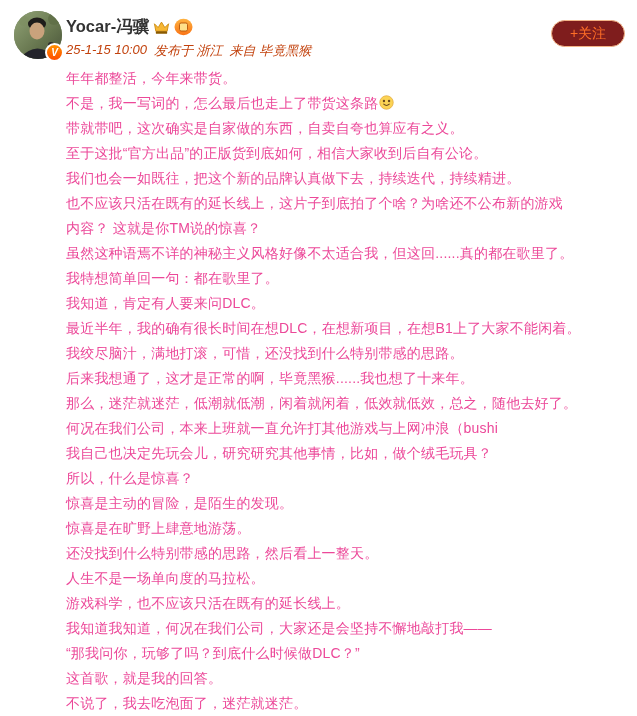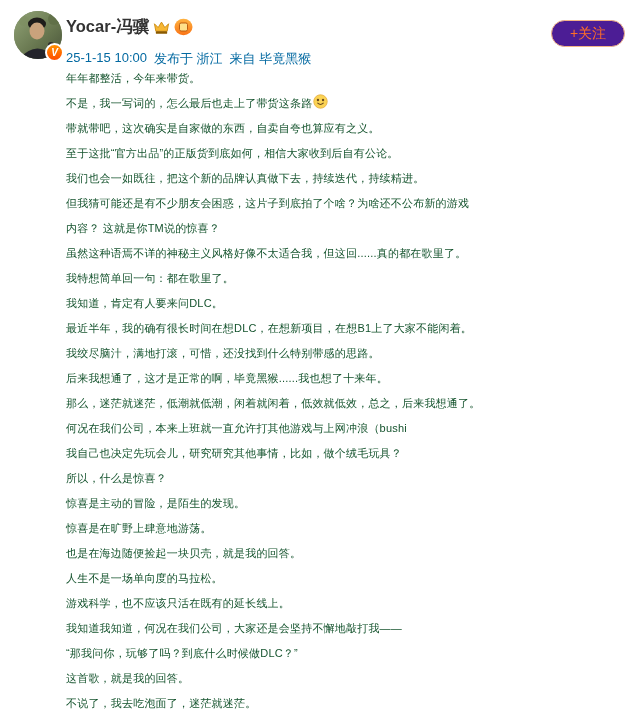--- a/index.html
+++ b/index.html
@@ -24,37 +24,37 @@
     color:#fff; font-size:10px; font-weight:bold; font-style:italic;
     display:flex; align-items:center; justify-content:center; line-height:1;
   }
   .name-row {
     position:absolute; left:66px; top:17px; height:20px;
     display:flex; align-items:center; gap:4px;
   }
   .username { font-size:16.5px; font-weight:700; color:#333; cursor:pointer; white-space:nowrap; }
   .badge-icon { display:inline-flex; align-items:center; cursor:pointer; }
   .meta-row {
-    position:absolute; left:66px; top:50px; font-size:13px; color:#0369a1;
-    display:flex; gap:7px; white-space:nowrap;
+    position:absolute; left:66px; top:42px; font-size:13px; color:#c2410c;
+    display:flex; gap:7px; white-space:nowrap;font-style:italic;
   }
   .follow-btn {
     position:absolute; right:12px; top:20px; width:74px; height:27px;
     border:1px solid #f3b587; border-radius:14px;
-    background:#4c1d95; color:#ff6f27; font-size:14px;
+    background:#7f1d1d; color:#ff6f27; font-size:14px;
     display:flex; align-items:center; justify-content:center;
     cursor:pointer; box-sizing:border-box; padding:0;
     font-family:inherit;
   }
 
   
   .content { padding:0 12px 0 66px; }
   .post-line {
-    font-size:11px; line-height:25px; height:25px;
-    letter-spacing:0.2px; white-space:nowrap; color:#14532d;
+    font-size:14px; line-height:25px; height:25px;
+    letter-spacing:0.2px; white-space:nowrap; color:#ec4899;
   }
   .inline-emoji { display:inline-block; vertical-align:-2px; margin-left:1px; }
 </style>
 </head>
 <body>
 
 <div class="card">
 
   <div class="header">
 
@@ -113,35 +113,35 @@
     <div class="post-line"><span>年年都整活，今年来带货。</span></div>
     <div class="post-line"><span>不是，我一写词的，怎么最后也走上了带货这条路</span><span class="inline-emoji"><svg width="15" height="15" viewBox="0 0 20 20">
             <circle cx="10" cy="10" r="9" fill="#fbd354" stroke="#e3a93c" stroke-width="1"></circle>
             <circle cx="6.6" cy="8" r="1.6" fill="#6b4a1e"></circle>
             <circle cx="13.4" cy="8" r="1.6" fill="#6b4a1e"></circle>
             <path d="M6.3 12.2 q3.7 3.4 7.4 0" stroke="#6b4a1e" stroke-width="1.4" fill="none" stroke-linecap="round"></path>
           </svg></span></div>
     <div class="post-line"><span>带就带吧，这次确实是自家做的东西，自卖自夸也算应有之义。</span></div>
     <div class="post-line"><span>至于这批“官方出品”的正版货到底如何，相信大家收到后自有公论。</span></div>
     <div class="post-line"><span>我们也会一如既往，把这个新的品牌认真做下去，持续迭代，持续精进。</span></div>
-    <div class="post-line"><span>但我猜可能还是有不少朋友会困惑，这片子到底拍了个啥？为啥还不公布新的游戏</span></div>
+    <div class="post-line"><span>也不应该只活在既有的延长线上，这片子到底拍了个啥？为啥还不公布新的游戏</span></div>
     <div class="post-line"><span>内容？ 这就是你TM说的惊喜？</span></div>
     <div class="post-line"><span>虽然这种语焉不详的神秘主义风格好像不太适合我，但这回......真的都在歌里了。</span></div>
     <div class="post-line"><span>我特想简单回一句：都在歌里了。</span></div>
     <div class="post-line"><span>我知道，肯定有人要来问DLC。</span></div>
     <div class="post-line"><span>最近半年，我的确有很长时间在想DLC，在想新项目，在想B1上了大家不能闲着。</span></div>
     <div class="post-line"><span>我绞尽脑汁，满地打滚，可惜，还没找到什么特别带感的思路。</span></div>
     <div class="post-line"><span>后来我想通了，这才是正常的啊，毕竟黑猴......我也想了十来年。</span></div>
-    <div class="post-line"><span>那么，迷茫就迷茫，低潮就低潮，闲着就闲着，低效就低效，总之，后来我想通了。</span></div>
+    <div class="post-line"><span>那么，迷茫就迷茫，低潮就低潮，闲着就闲着，低效就低效，总之，随他去好了。</span></div>
     <div class="post-line"><span>何况在我们公司，本来上班就一直允许打其他游戏与上网冲浪（bushi</span></div>
     <div class="post-line"><span>我自己也决定先玩会儿，研究研究其他事情，比如，做个绒毛玩具？</span></div>
     <div class="post-line"><span>所以，什么是惊喜？</span></div>
     <div class="post-line"><span>惊喜是主动的冒险，是陌生的发现。</span></div>
     <div class="post-line"><span>惊喜是在旷野上肆意地游荡。</span></div>
-    <div class="post-line"><span>也是在海边随便捡起一块贝壳，就是我的回答。</span></div>
+    <div class="post-line"><span>还没找到什么特别带感的思路，然后看上一整天。</span></div>
     <div class="post-line"><span>人生不是一场单向度的马拉松。</span></div>
     <div class="post-line"><span>游戏科学，也不应该只活在既有的延长线上。</span></div>
     <div class="post-line"><span>我知道我知道，何况在我们公司，大家还是会坚持不懈地敲打我——</span></div>
     <div class="post-line"><span>“那我问你，玩够了吗？到底什么时候做DLC？”</span></div>
     <div class="post-line"><span>这首歌，就是我的回答。</span></div>
     <div class="post-line"><span>不说了，我去吃泡面了，迷茫就迷茫。</span></div>
   </div>
 
 </div>
 

